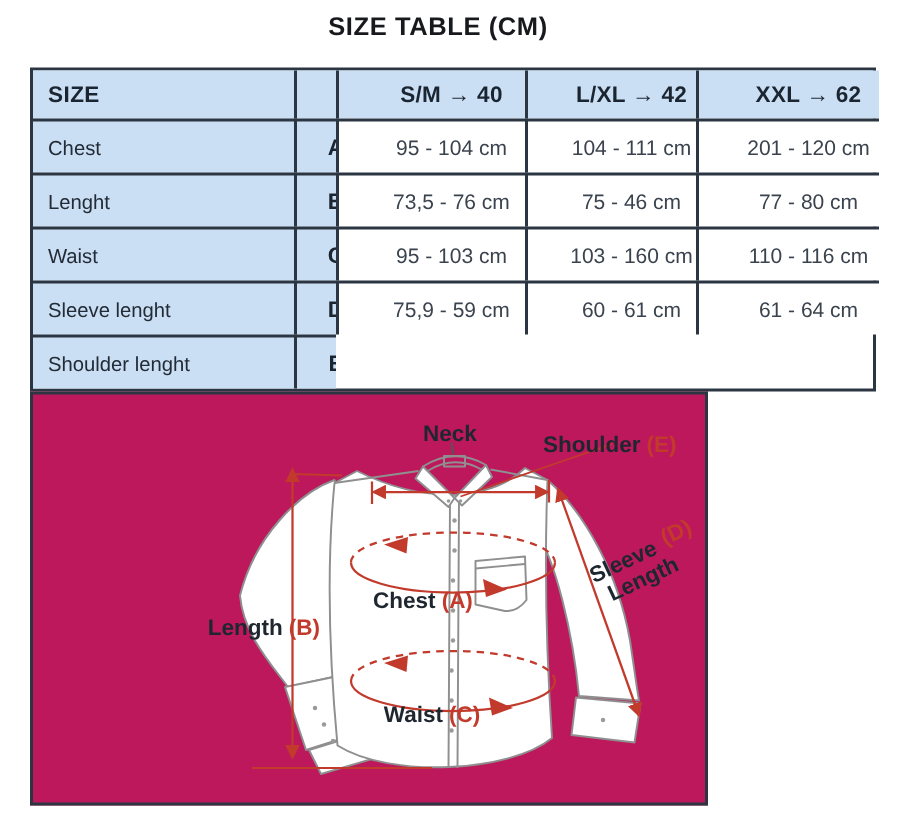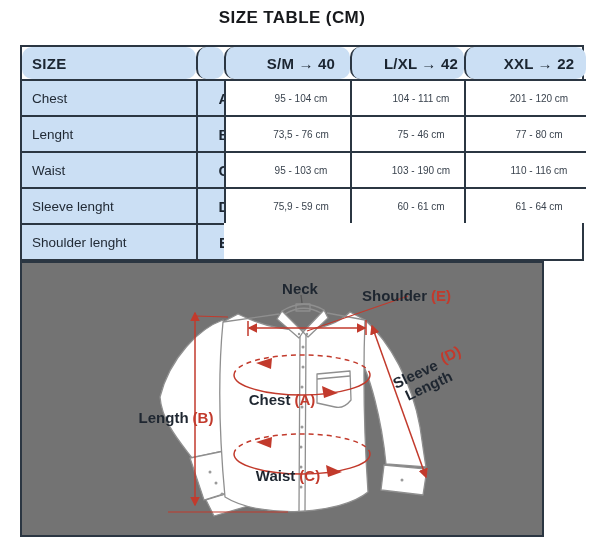--- a/index.html
+++ b/index.html
@@ -27,64 +27,64 @@
     border:2px solid var(--bd);
     background:#fff;
     box-sizing:border-box;
   }
   .cell{
     box-sizing:border-box;display:flex;align-items:center;
     border-left:2px solid var(--bd);border-top:2px solid var(--bd);
     overflow:hidden;white-space:nowrap;padding-left:26px;
   }
   .cell.c1{border-left:none;}
-  .cell.r1{border-top:none;border-radius:10px;}
+  .cell.r1{border-top:none;}
   .hd{background:var(--hdr-bg);font-weight:700;font-size:15px;color:var(--txt);}
   .labelcell{background:var(--hdr-bg);font-size:13.5px;font-weight:500;color:#222b36;padding-left:10px;}
   .lettercell{background:var(--hdr-bg);font-size:15px;font-weight:700;color:var(--txt);justify-content:center;}
   .hd.namecol{padding-left:10px;letter-spacing:.3px;}
   .hd.numcol{justify-content:center;letter-spacing:.2px;}
-  .valuecell{justify-content:center;font-size:10px;color:var(--val);background:#fff;}
+  .valuecell{justify-content:center;font-size:14px;color:var(--val);background:#fff;}
   .diagram-box{
-    position:absolute;left:20px;top:261px;width:524px;height:276px;
-    border:2px solid var(--bd);box-sizing:border-box;background:#737373;
+    position:absolute;left:20px;top:261px;width:452px;height:276px;
+    border:2px solid var(--bd);box-sizing:border-box;background:#be185d;
   }
   .diagram-box svg{display:block;width:560px;height:272px;}
   svg text{font-family:"Liberation Sans", sans-serif;font-size:15px;font-weight:600;fill:#1e2630;}
   svg .red{fill:var(--red);}
 </style>
 </head>
 <body>
 
 <div class="title">SIZE TABLE (CM)</div>
 
 <div class="size-table">
 
   <div class="cell r1 c1 hd namecol">SIZE</div>
   <div class="cell r1 hd"></div>
   <div class="cell r1 hd numcol">S/M → 40</div>
   <div class="cell r1 hd numcol">L/XL → 42</div>
-  <div class="cell r1 hd numcol">XXL → 22</div>
+  <div class="cell r1 hd numcol">XXL → 62</div>
 
   <div class="cell c1 labelcell">Chest</div>
   <div class="cell lettercell">A</div>
   <div class="cell valuecell">95 - 104 cm</div>
   <div class="cell valuecell">104 - 111 cm</div>
   <div class="cell valuecell">201 - 120 cm</div>
 
   <div class="cell c1 labelcell">Lenght</div>
   <div class="cell lettercell">B</div>
   <div class="cell valuecell">73,5 - 76 cm</div>
   <div class="cell valuecell">75 - 46 cm</div>
   <div class="cell valuecell">77 - 80 cm</div>
 
   <div class="cell c1 labelcell">Waist</div>
   <div class="cell lettercell">C</div>
   <div class="cell valuecell">95 - 103 cm</div>
-  <div class="cell valuecell">103 - 190 cm</div>
+  <div class="cell valuecell">103 - 160 cm</div>
   <div class="cell valuecell">110 - 116 cm</div>
 
   <div class="cell c1 labelcell">Sleeve lenght</div>
   <div class="cell lettercell">D</div>
   <div class="cell valuecell">75,9 - 59 cm</div>
   <div class="cell valuecell">60 - 61 cm</div>
   <div class="cell valuecell">61 - 64 cm</div>
 
   <div class="cell c1 labelcell">Shoulder lenght</div>
   <div class="cell lettercell">E</div>

